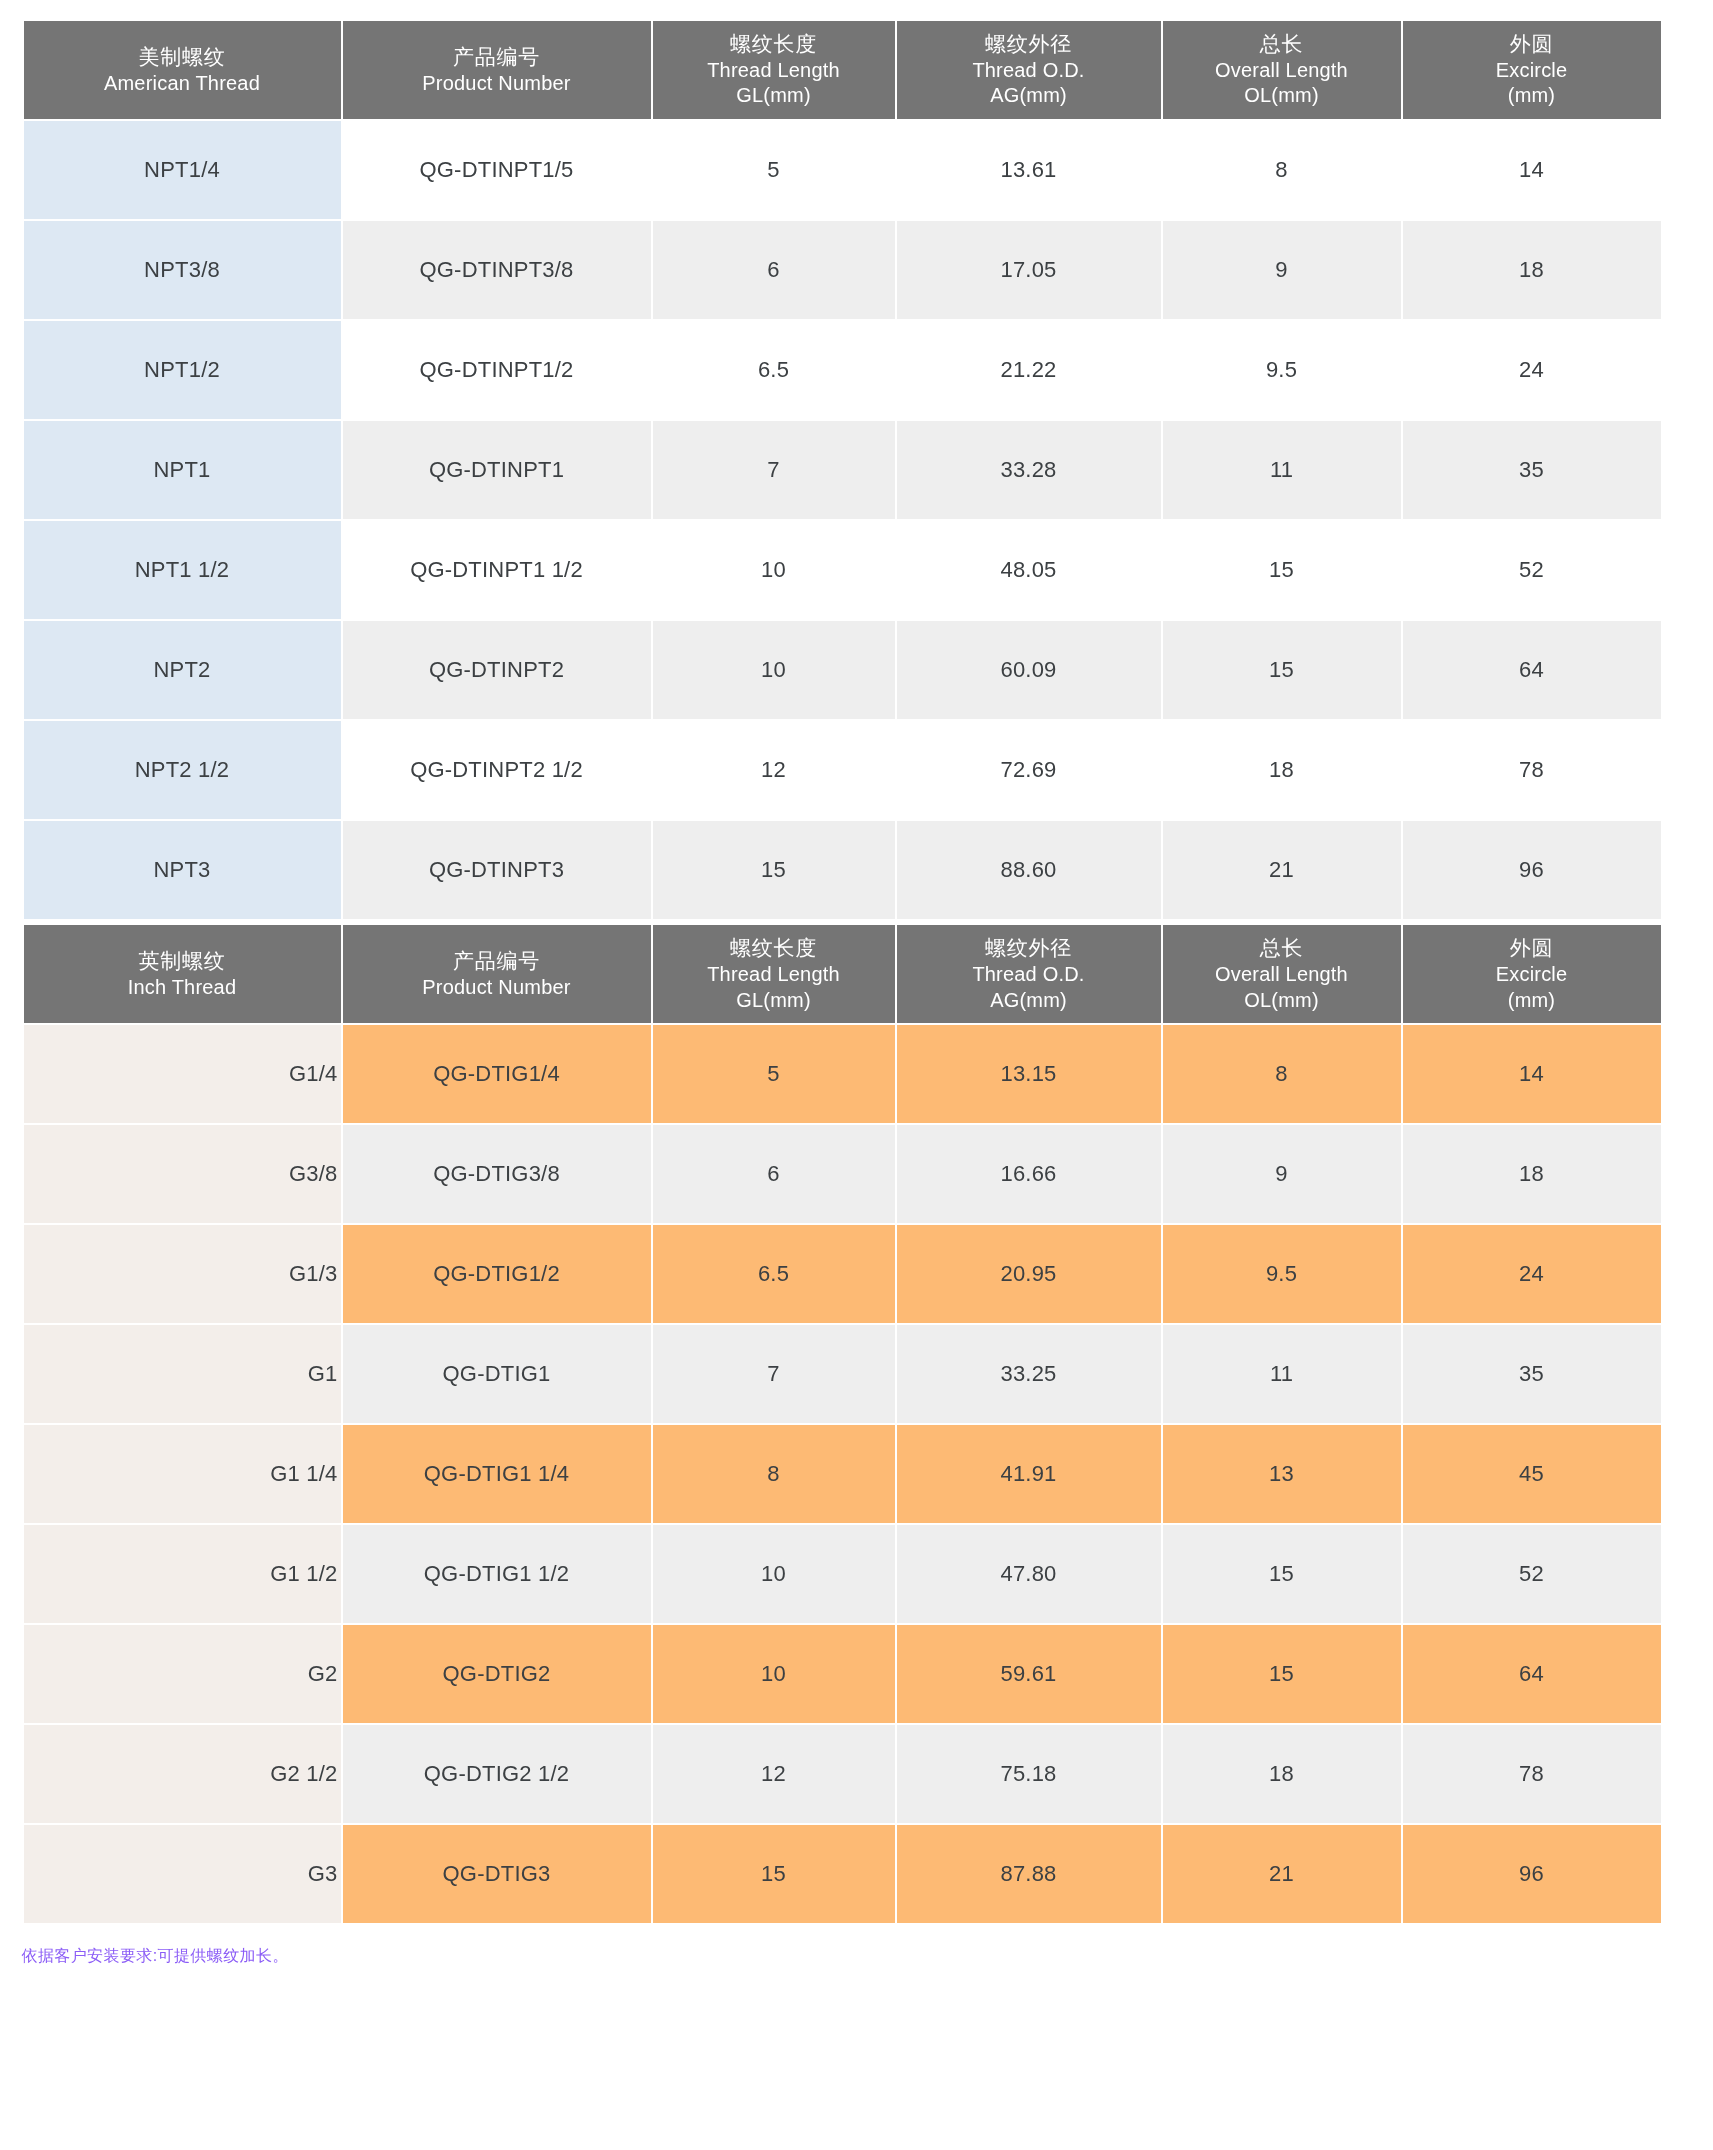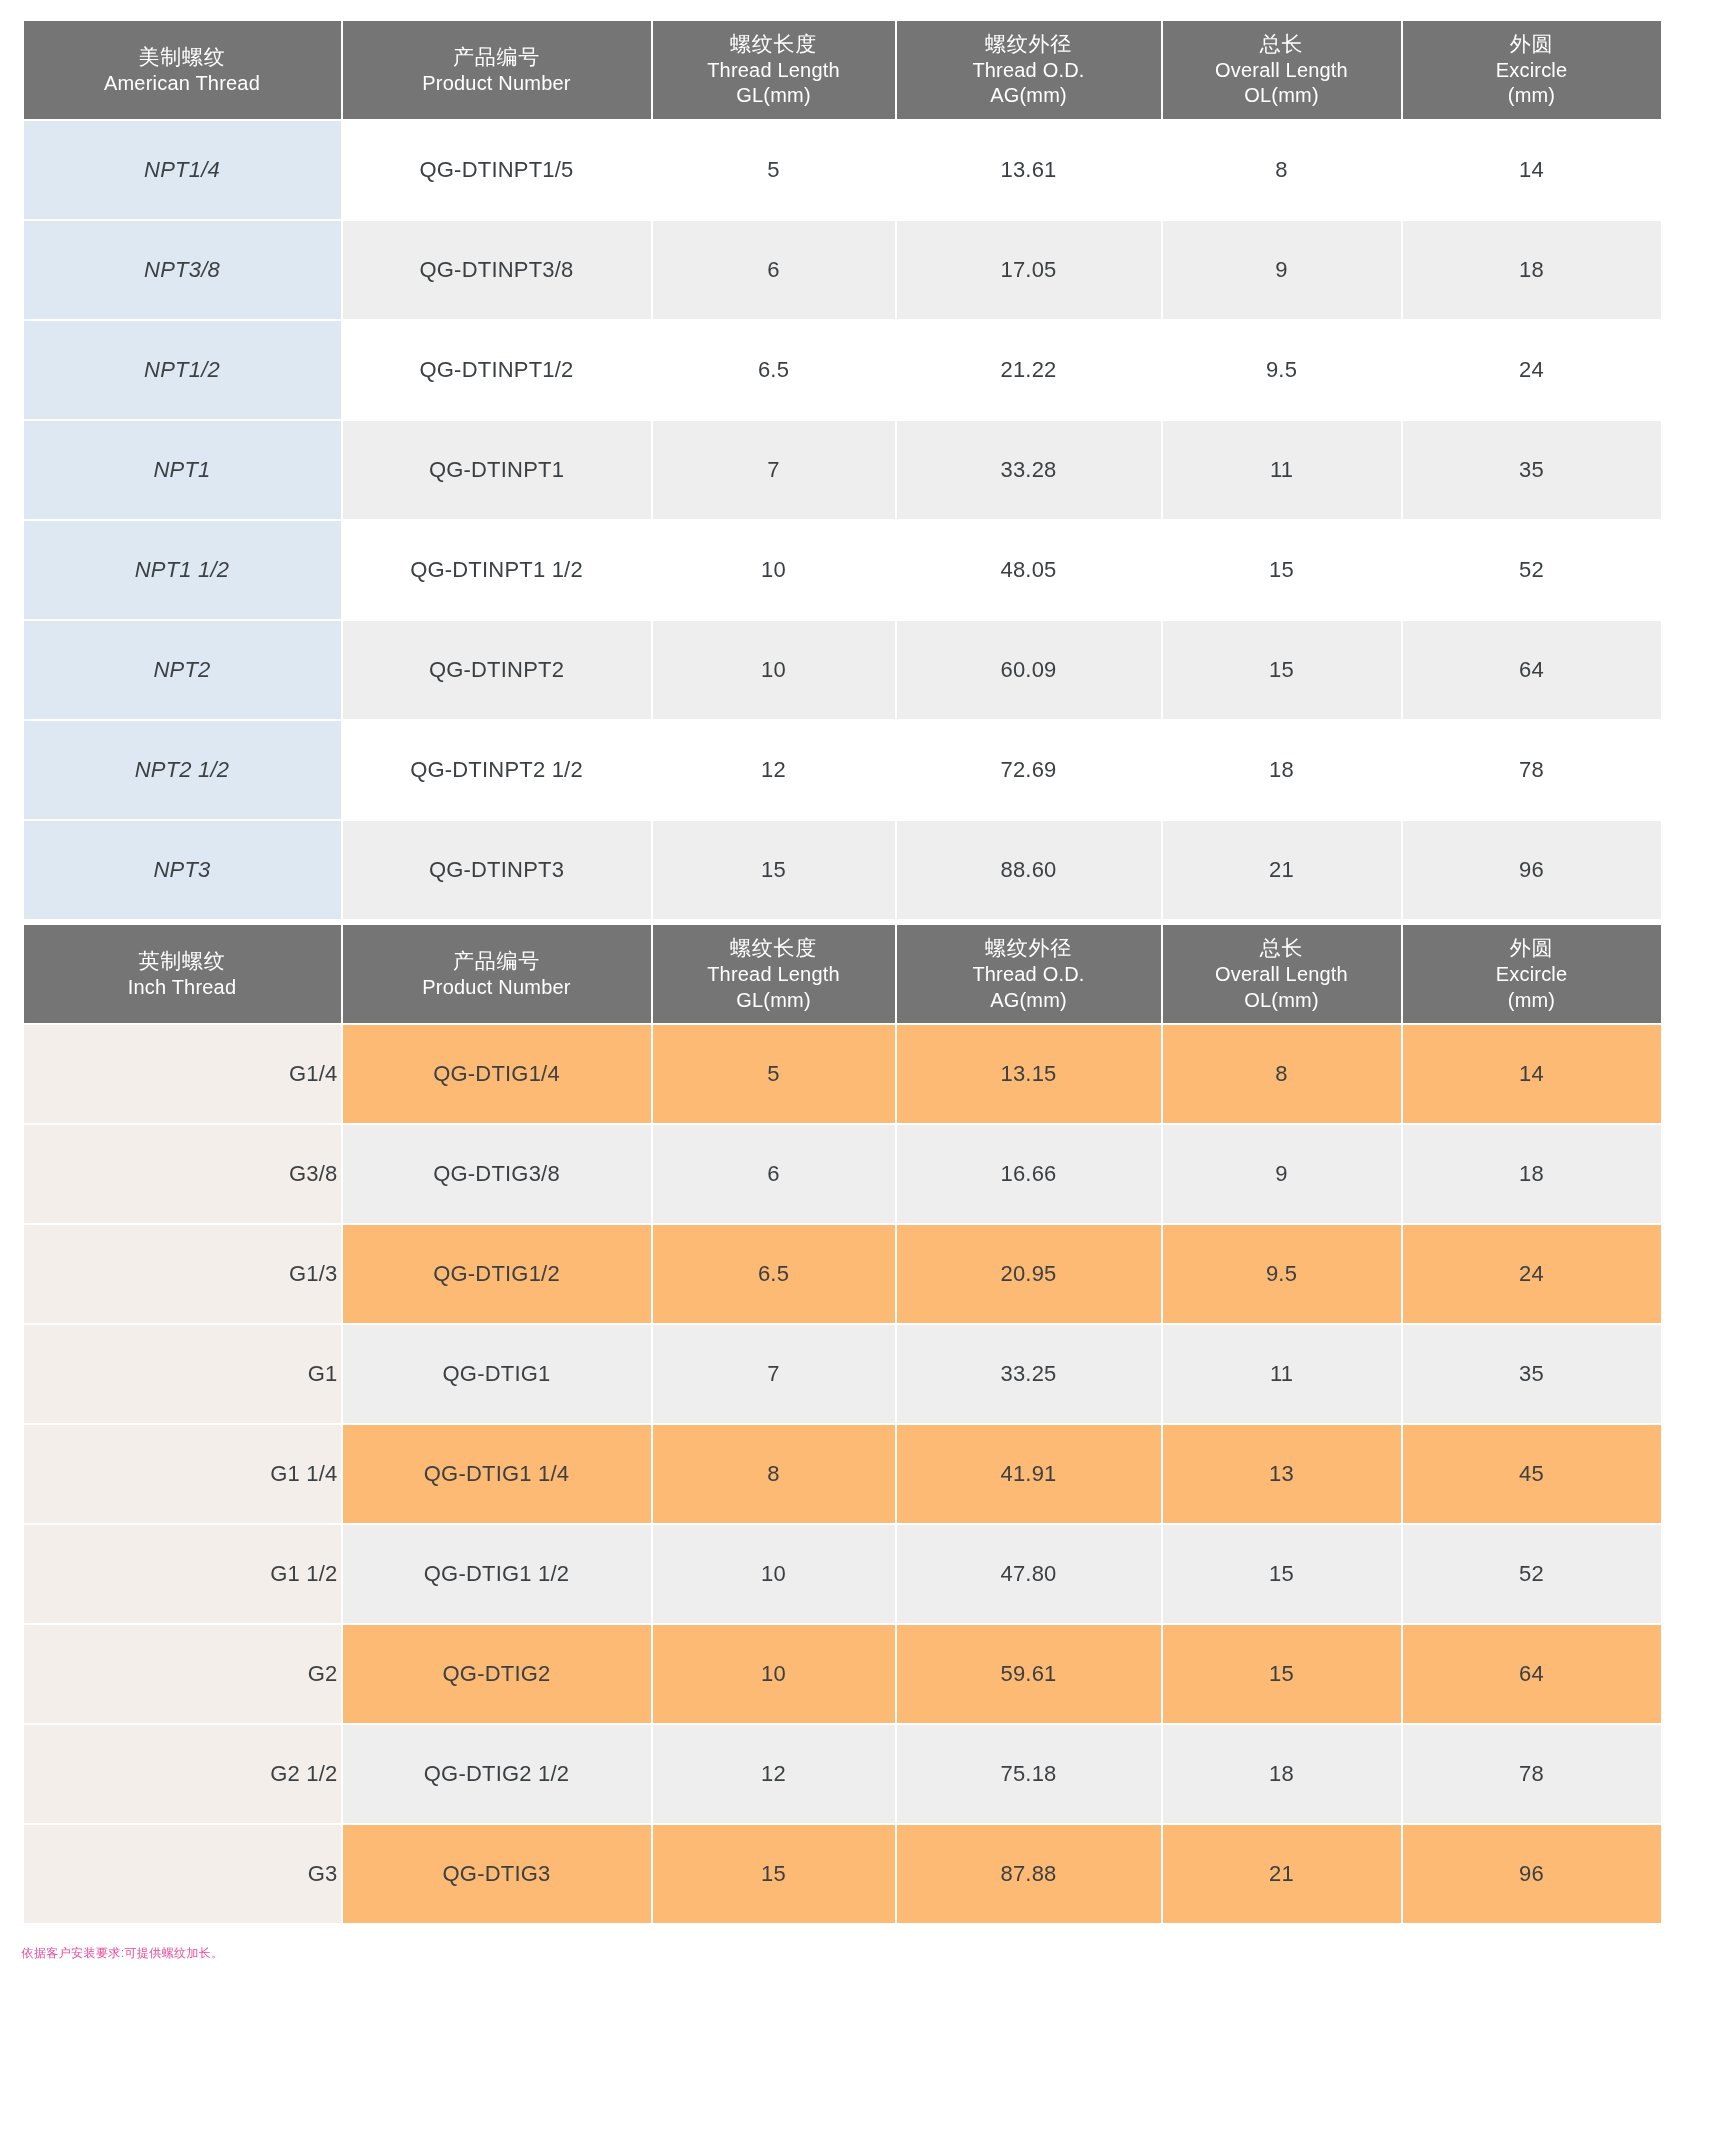--- a/index.html
+++ b/index.html
@@ -67,32 +67,32 @@
     text-align: center;
     font-size: 22px;
     color: #3c4043;
     letter-spacing: 0.2px;
     padding: 0 3.1px;
   }
 
   
   .npt tbody tr td { background: #ffffff; }
   .npt tbody tr:nth-child(even) td { background: #eeeeee; }
-  .npt tbody td.thread-cell { background: #dde8f3 !important; font-style: italic; }
+  .npt tbody td.thread-cell { background: #dde8f3 !important; }
 
   
   .inch tbody tr td { background: #fdba74; }
   .inch tbody tr:nth-child(even) td { background: #eeeeee; }
   .inch tbody td.thread-cell { background: #f3eeea !important; text-align: right; }
 
   .note {
     margin: 20px 0 0 0;
     padding-left: 0px;
-    font-size: 12px;
-    color: #ec4899;
+    font-size: 16px;
+    color: #8b5cf6;
     letter-spacing: 0.4px;
     line-height: 1.4;
   }
   .gap-between {
     height: 2.3px;
   }
 </style>
 </head>
 <body>
 

